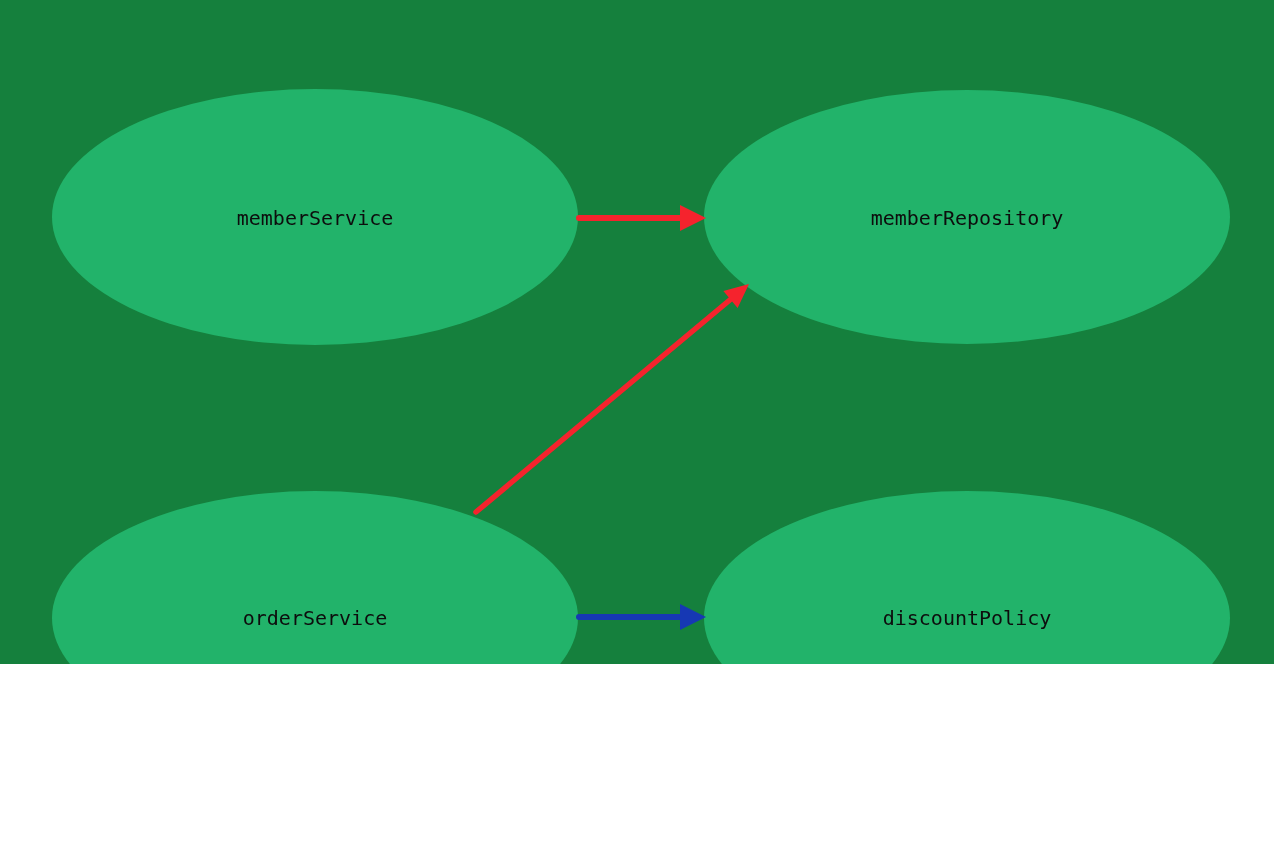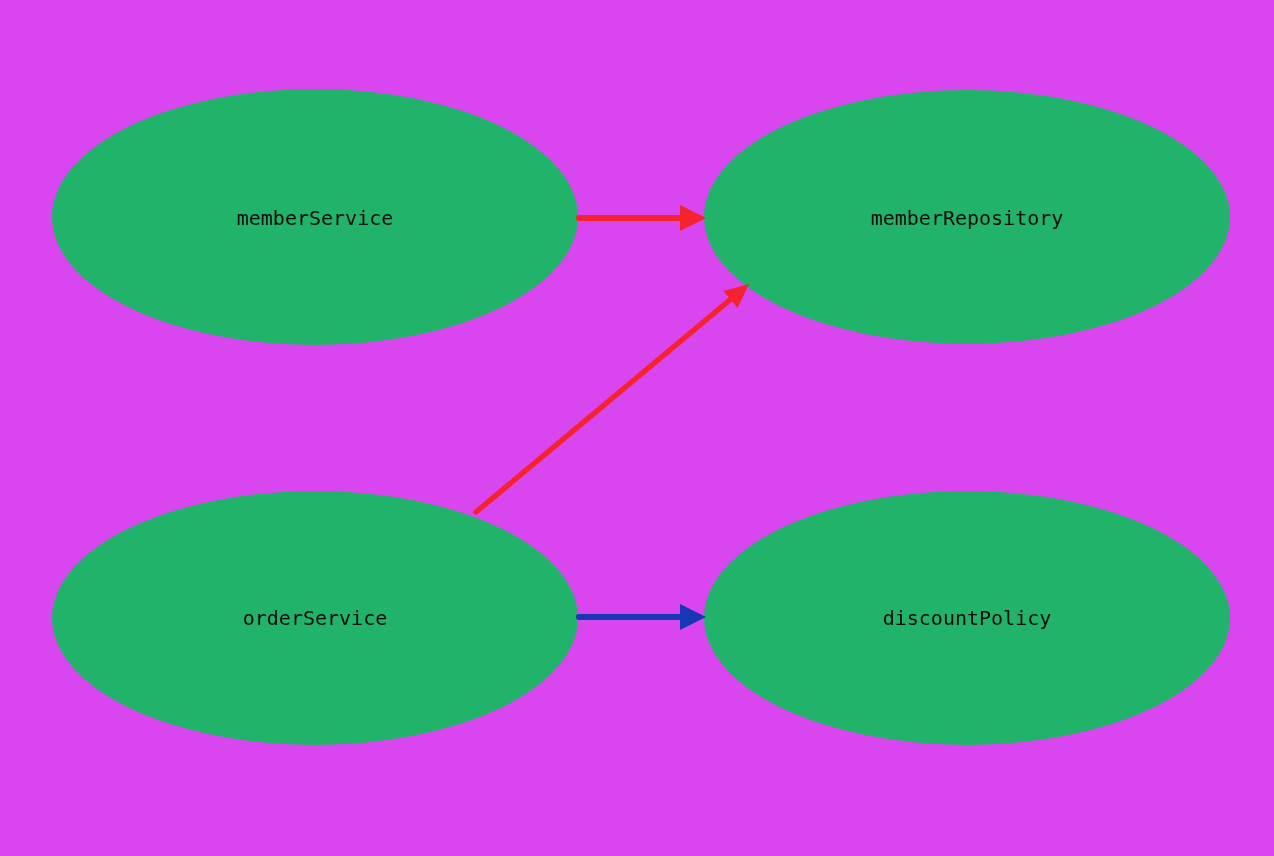--- a/index.html
+++ b/index.html
@@ -3,22 +3,22 @@
 <meta charset="utf-8">
 <style>
   html, body {
     margin: 0;
     padding: 0;
     background: #ffffff;
   }
   .canvas {
     position: relative;
     width: 1274px;
-    height: 856px;
-    background: #d946ef;
+    height: 664px;
+    background: #15803d;
     overflow: hidden;
   }
   svg.diagram {
     display: block;
     width: 1274px;
     height: 856px;
   }
   text.node-label {
     font-family: "DejaVu Sans Mono", "Liberation Mono", monospace;
     font-size: 20px;

